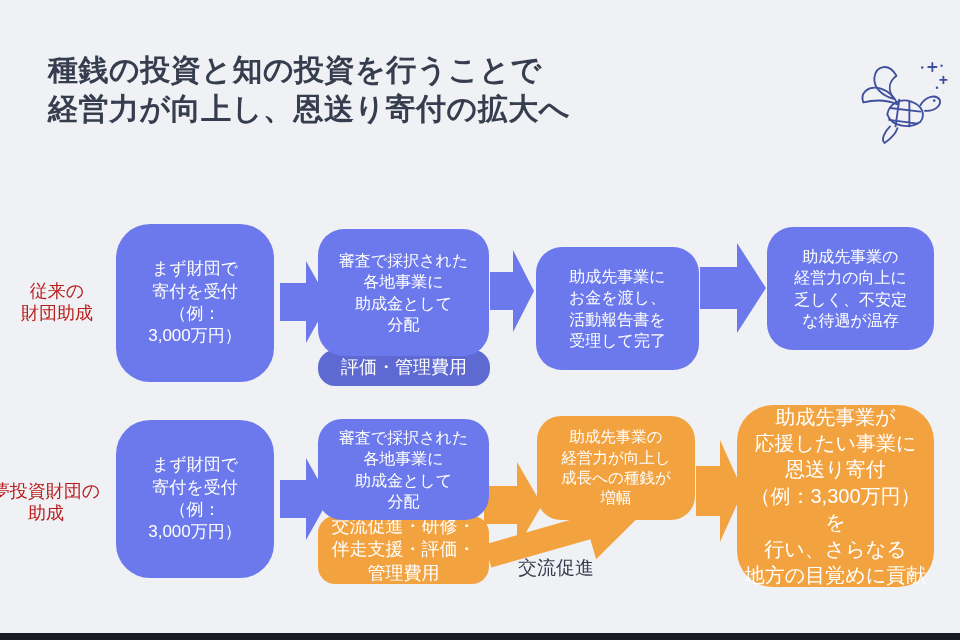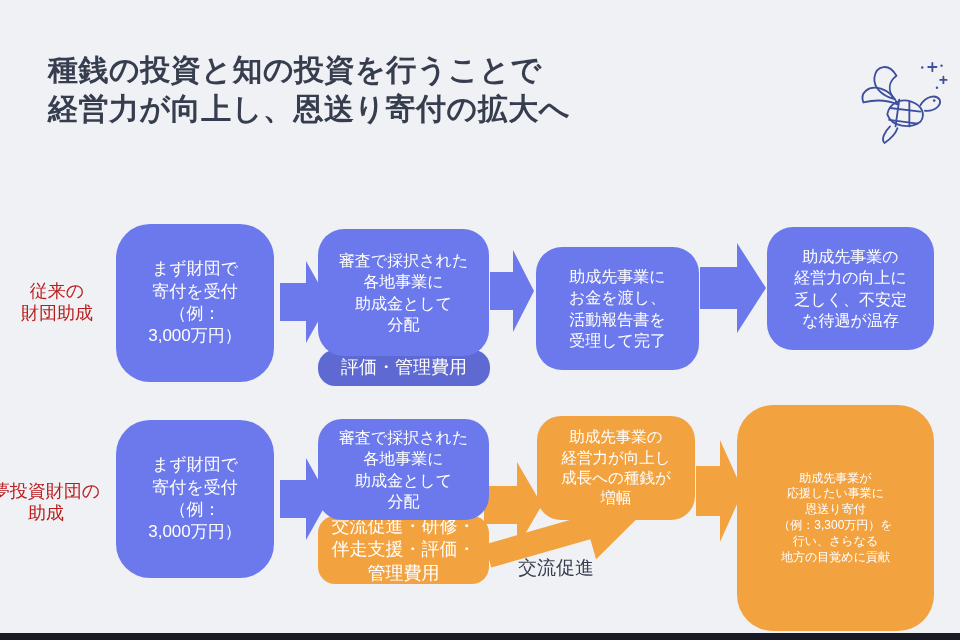--- a/index.html
+++ b/index.html
@@ -39,21 +39,21 @@
   .r1b2{left:318px;top:229px;width:171px;height:127px;border-radius:26px;font-size:16px;}
   .r1tag{left:318px;top:350px;width:172px;height:36px;border-radius:17px;font-size:18px;background:#5e6ad2;}
   .r1b3{left:536px;top:227px;width:163px;height:123px;border-radius:26px;font-size:16px;margin-top:20px;}
   .r1b4{left:767px;top:227px;width:167px;height:123px;border-radius:26px;font-size:16px;}
   
   .r2-label{left:-16px;top:478px;width:124px;height:48px;}
   .r2b1{left:116px;top:420px;width:158px;height:158px;border-radius:34px;font-size:17px;}
   .r2b2{left:318px;top:419px;width:171px;height:101px;border-radius:24px;font-size:16px;}
   .r2tag{left:318px;top:516px;width:171px;height:68px;border-radius:17px;font-size:18px;line-height:1.3;}
   .r2b3{left:537px;top:416px;width:158px;height:104px;border-radius:24px;font-size:15.5px;}
-  .r2b4{left:737px;top:405px;width:197px;height:226px;border-radius:36px;font-size:12px;}
+  .r2b4{left:737px;top:405px;width:197px;height:182px;border-radius:36px;font-size:20px;}
   .seed-label{left:479px;top:397px;width:54px;font-size:17px;}
   .knowledge-label{left:511px;top:556px;width:90px;font-size:19px;}
   .footer-bar{position:absolute;left:0;bottom:0;width:960px;height:7px;background:#171a24;}
 </style>
 </head>
 <body>
 
 <div class="slide">
 
   <div class="title">

